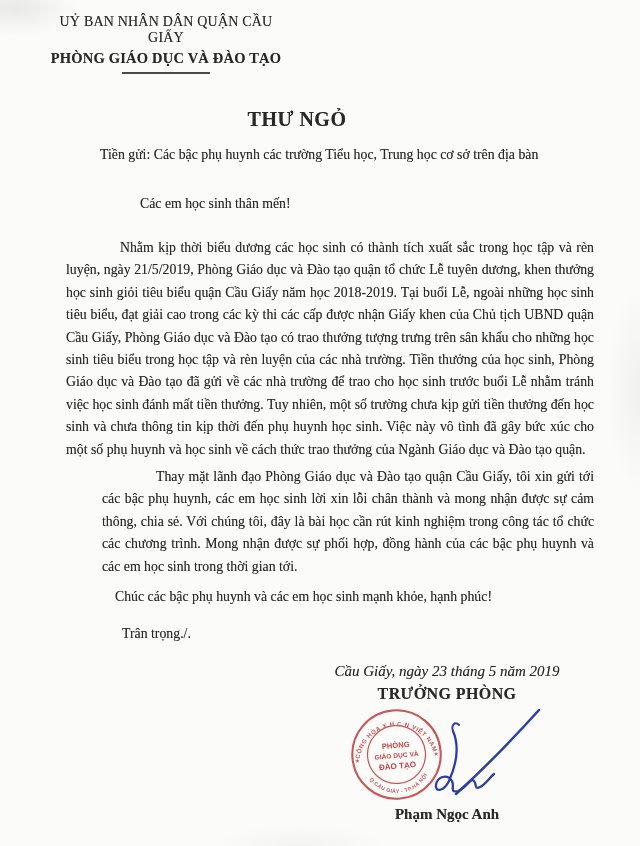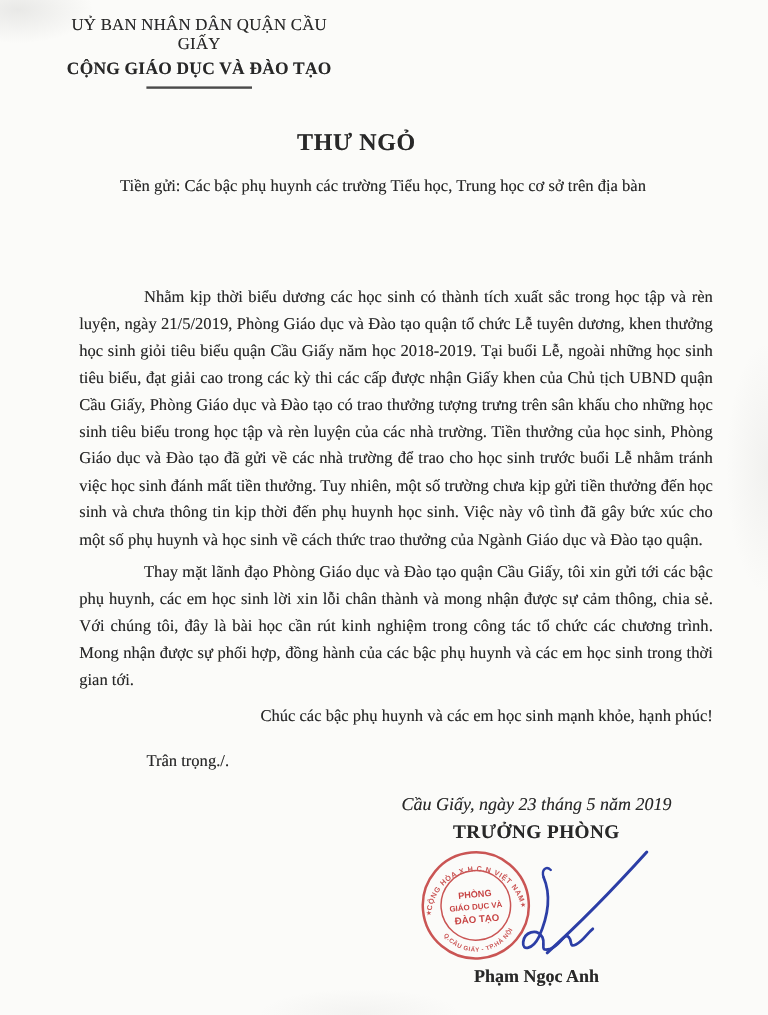--- a/index.html
+++ b/index.html
@@ -31,22 +31,22 @@
 
   
   .recipient{position:absolute;top:143px;left:100px;font-size:13.8px;line-height:23px;}
   .recipient .line2{margin-left:63px;}
 
   .greeting{position:absolute;top:196px;left:140px;font-size:13.8px;}
 
   
   .content{position:absolute;top:237px;left:66px;width:528px;font-size:13.8px;line-height:22.4px;}
   .content p{margin:0;text-align:justify;text-indent:54px;}
-  .content p.p2{margin-top:5px;}
-  .content p.p3{margin-top:8px;text-align:right;text-indent:49px;}
+  .content p.p2{margin-top:5px;margin-left:36px;}
+  .content p.p3{margin-top:8px;text-align:left;text-indent:49px;}
   .content .closing{margin-top:14px;margin-left:56px;}
 
   
   .signoff{position:absolute;top:663px;left:307px;width:280px;text-align:center;}
   .signoff .place-date{font-style:italic;font-size:15px;}
   .signoff .position{font-weight:bold;font-size:16px;letter-spacing:.4px;margin-top:5px;}
   .signoff .name{position:absolute;top:143px;left:0;width:100%;font-weight:bold;font-size:15px;}
 
   
   .stamp{position:absolute;left:349px;top:707px;width:95px;height:95px;
@@ -55,30 +55,31 @@
   .signature{position:absolute;left:415px;top:697px;width:138px;height:102px;}
   .signature svg{display:block;width:100%;height:100%;}
 </style>
 </head>
 <body>
 
 <div class="page">
 
   <div class="letterhead ink">
     <div class="authority">UỶ BAN NHÂN DÂN QUẬN CẦU GIẤY</div>
-    <div class="department">CỘNG GIÁO DỤC VÀ ĐÀO TẠO</div>
+    <div class="department">PHÒNG GIÁO DỤC VÀ ĐÀO TẠO</div>
     <div class="rule"></div>
   </div>
 
   <div class="doc-title ink">THƯ NGỎ</div>
 
   <div class="recipient ink">
     <div class="line1">Tiền gửi: Các bậc phụ huynh các trường Tiểu học, Trung học cơ sở trên địa bàn</div>
   </div>
 
+  <div class="greeting ink">Các em học sinh thân mến!</div>
 
   <div class="content ink">
     <p class="p1">Nhằm kịp thời biểu dương các học sinh có thành tích xuất sắc trong học tập và rèn luyện, ngày 21/5/2019, Phòng Giáo dục và Đào tạo quận tổ chức Lễ tuyên dương, khen thưởng học sinh giỏi tiêu biểu quận Cầu Giấy năm học 2018-2019. Tại buổi Lễ, ngoài những học sinh tiêu biểu, đạt giải cao trong các kỳ thi các cấp được nhận Giấy khen của Chủ tịch UBND quận Cầu Giấy, Phòng Giáo dục và Đào tạo có trao thưởng tượng trưng trên sân khấu cho những học sinh tiêu biểu trong học tập và rèn luyện của các nhà trường. Tiền thưởng của học sinh, Phòng Giáo dục và Đào tạo đã gửi về các nhà trường để trao cho học sinh trước buổi Lễ nhằm tránh việc học sinh đánh mất tiền thưởng. Tuy nhiên, một số trường chưa kịp gửi tiền thưởng đến học sinh và chưa thông tin kịp thời đến phụ huynh học sinh. Việc này vô tình đã gây bức xúc cho một số phụ huynh và học sinh về cách thức trao thưởng của Ngành Giáo dục và Đào tạo quận.</p>
     <p class="p2">Thay mặt lãnh đạo Phòng Giáo dục và Đào tạo quận Cầu Giấy, tôi xin gửi tới các bậc phụ huynh, các em học sinh lời xin lỗi chân thành và mong nhận được sự cảm thông, chia sẻ. Với chúng tôi, đây là bài học cần rút kinh nghiệm trong công tác tổ chức các chương trình. Mong nhận được sự phối hợp, đồng hành của các bậc phụ huynh và các em học sinh trong thời gian tới.</p>
     <p class="p3">Chúc các bậc phụ huynh và các em học sinh mạnh khỏe, hạnh phúc!</p>
     <div class="closing">Trân trọng./.</div>
   </div>
 
   <div class="signoff">
     <div class="place-date ink">Cầu Giấy, ngày 23 tháng 5 năm 2019</div>

